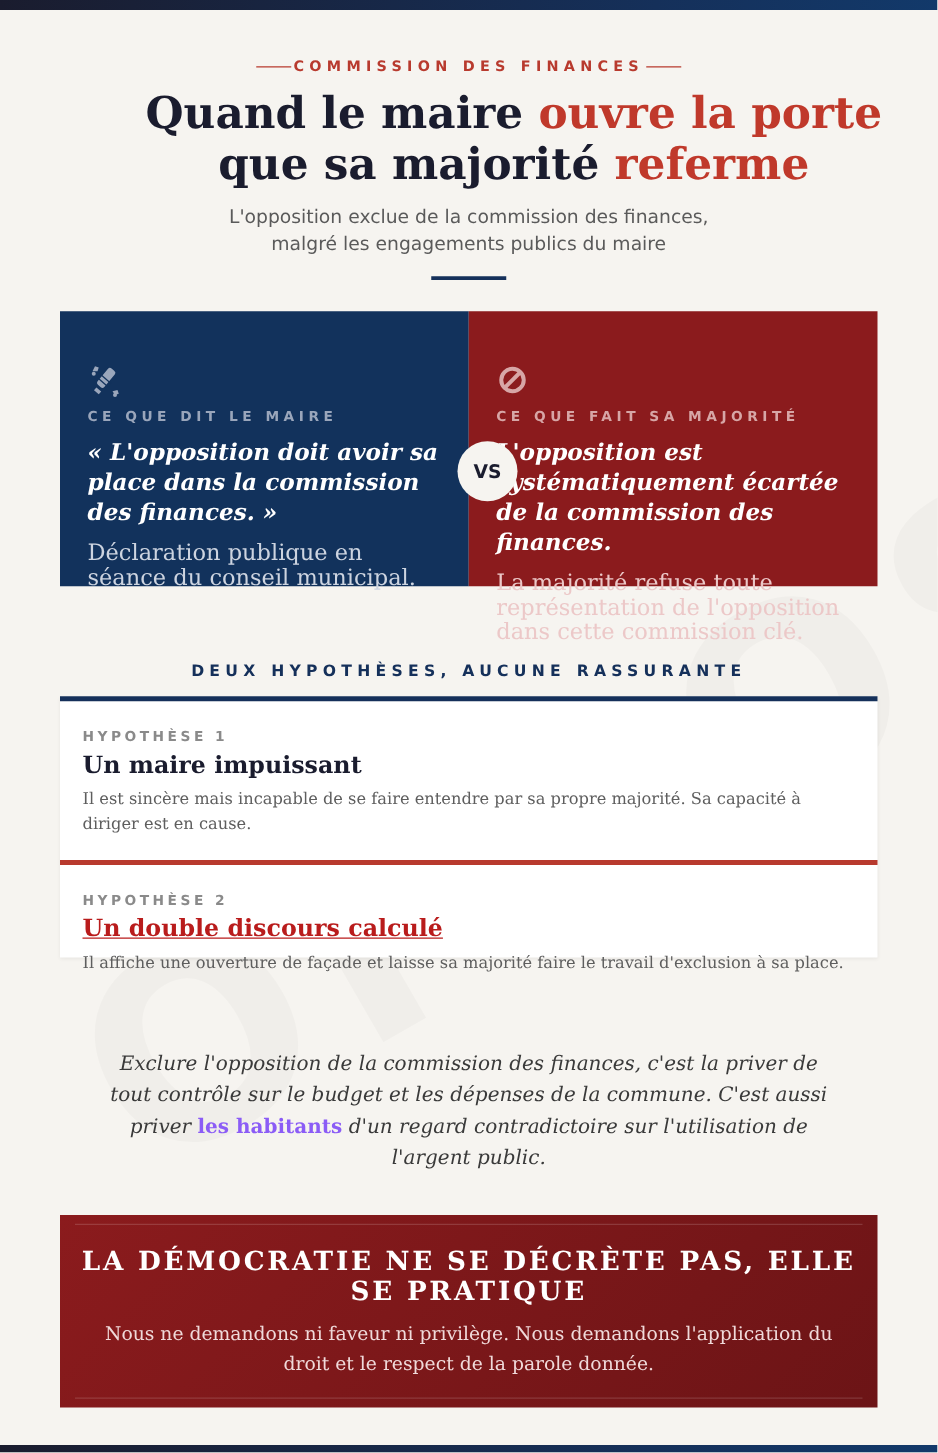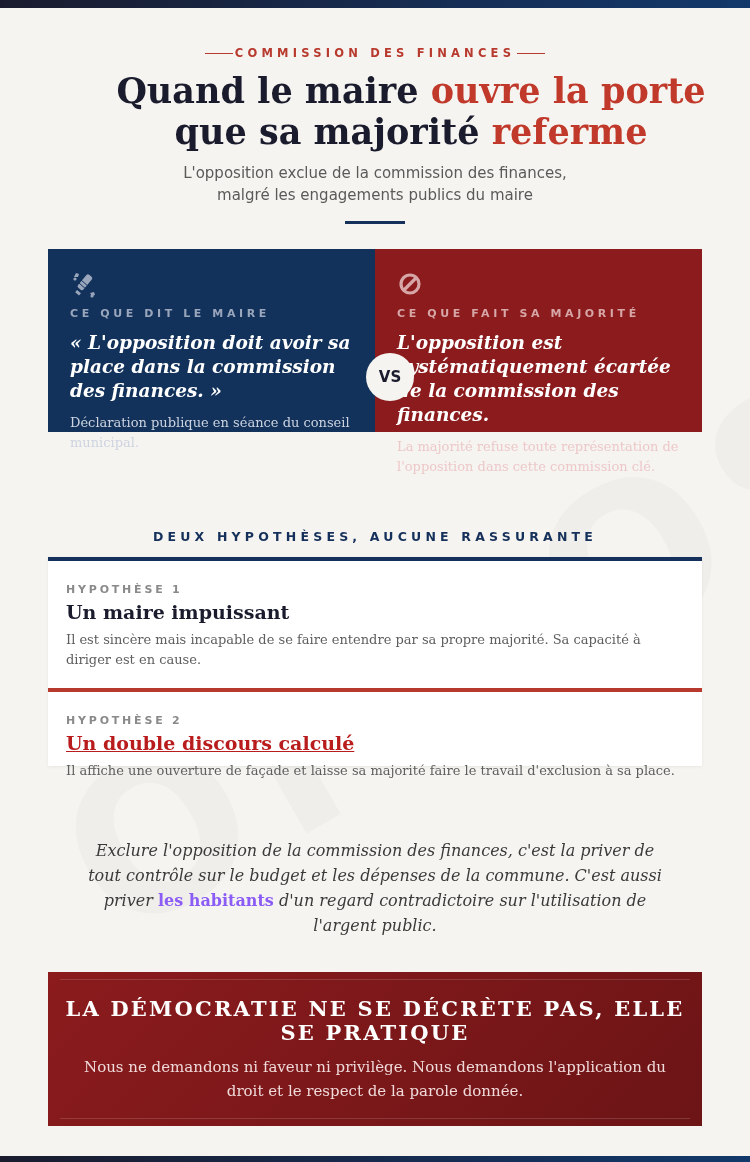--- a/index.html
+++ b/index.html
@@ -8,29 +8,29 @@
   .topbar { position: absolute; top: 0; left: 0; width: 750px; height: 8px; background: linear-gradient(90deg, #1a1c2e, #15305a 70%, #12396a); }
   .bottombar { position: absolute; bottom: 0; left: 0; width: 750px; height: 6px; background: linear-gradient(90deg, #1a1c2e, #15305a 70%, #12396a); }
   .watermark { position: absolute; left: -30px; top: 340px; font-family: "DejaVu Sans", sans-serif; font-weight: bold; font-size: 210px; color: rgba(0,0,0,0.025); transform: rotate(-30deg); letter-spacing: 20px; white-space: nowrap; pointer-events: none; }
   .kicker { position: absolute; top: 46px; left: 0; width: 750px; text-align: center; font-family: "DejaVu Sans", sans-serif; font-size: 11.5px; font-weight: bold; letter-spacing: 4.2px; color: #b83a2e; }
   .kicker .ln { display: inline-block; width: 28px; height: 1px; background: #b83a2e; vertical-align: middle; margin: 0 2px; }
   .title { position: absolute; top: 70px; left: 0; width: 750px; text-align: center; font-family: "DejaVu Serif", serif; font-weight: bold; font-size: 35px; line-height: 41px; color: #1a1c2e; margin-left: 36px; }
   .title .accent { color: #c0392b; }
   .subtitle { position: absolute; top: 162px; left: 0; width: 750px; text-align: center; font-family: "DejaVu Sans", sans-serif; font-size: 15px; line-height: 22px; color: #5a5a5a; }
   .divider { position: absolute; top: 221px; left: 345px; width: 60px; height: 3px; background: #15305a; }
   .compare { position: absolute; top: 249px; left: 48px; width: 654px; height: 256px; display: flex; }
-  .panel { width: 327px; height: 183px; padding: 20px 22px; position: relative; }
+  .panel { width: 327px; height: 220px; padding: 40px 22px; position: relative; }
   .panel.blue { background: #12325c; }
   .panel.red { background: #8b1b1d; }
   .panel .icon { display: block; width: 30px; height: 30px; margin-bottom: 8px; }
   .panel .label { font-family: "DejaVu Sans", sans-serif; font-size: 11px; font-weight: bold; letter-spacing: 3.6px; margin-bottom: 11px; }
   .panel.blue .label { color: #9aa6bb; }
   .panel.red .label { color: #d7a6a6; }
   .panel .quote { font-family: "DejaVu Serif", serif; font-style: italic; font-weight: bold; font-size: 18.5px; line-height: 24px; color: #ffffff; margin-bottom: 10px; }
-  .panel .note { font-family: "DejaVu Serif", serif; font-size: 13px; line-height: 19.5px; }
+  .panel .note { font-family: "DejaVu Serif", serif; font-size: 18px; line-height: 19.5px; }
   .panel.blue .note { color: #cdd4e0; }
   .panel.red .note { color: #ecc8c8; }
   .vs { position: absolute; left: 366px; top: 353px; width: 48px; height: 48px; border-radius: 50%; background: #f6f4f0; color: #1a1c2e; font-family: "DejaVu Sans", sans-serif; font-weight: bold; font-size: 15px; text-align: center; line-height: 48px; z-index: 2; }
   .section-title { position: absolute; top: 529px; left: 0; width: 750px; text-align: center; font-family: "DejaVu Sans", sans-serif; font-weight: bold; font-size: 12.5px; letter-spacing: 4.2px; color: #15305a; }
   .hyps { position: absolute; top: 557px; left: 48px; width: 654px; background: #ffffff; box-shadow: 0 1px 3px rgba(0,0,0,0.06); }
   .hyp { padding: 22px 18px 0 18px; }
   .hyp1 { border-top: 4px solid #15305a; height: 131px; }
   .hyp2 { border-top: 4px solid #b83a2e; height: 78px; }
   .hyp .hlabel { font-family: "DejaVu Sans", sans-serif; font-weight: bold; font-size: 11px; letter-spacing: 2.8px; color: #8a8a8a; margin-bottom: 5px; }
   .hyp .htitle { font-family: "DejaVu Serif", serif; font-weight: bold; font-size: 19px; line-height: 22px; margin-bottom: 7px; }

